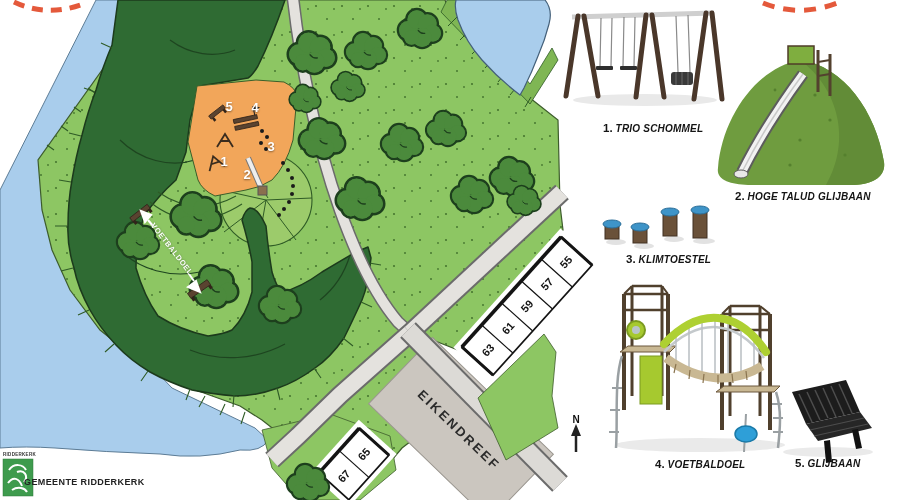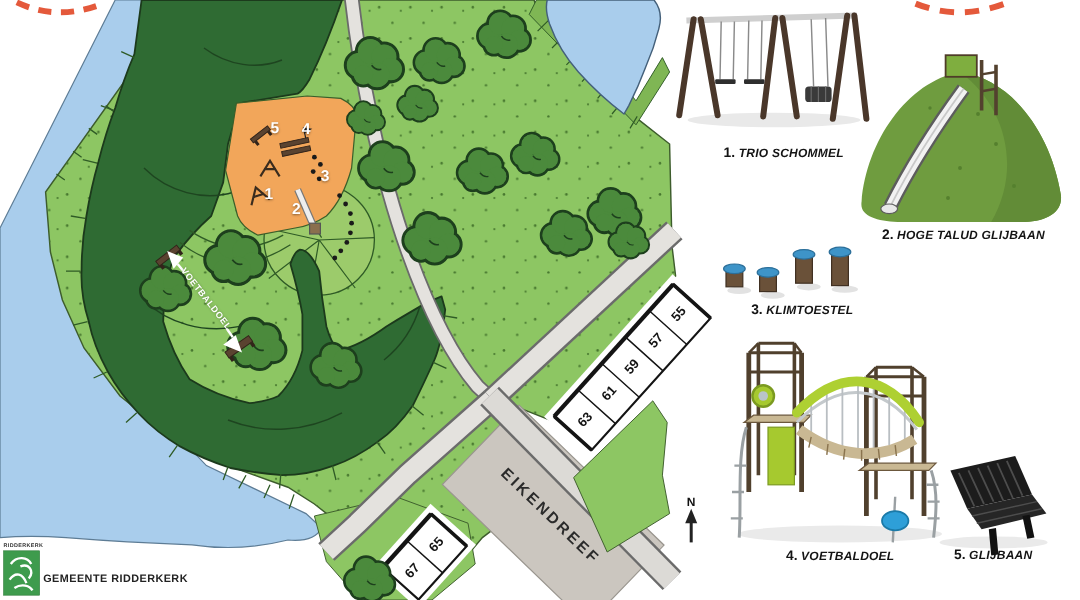--- a/index.html
+++ b/index.html
@@ -371,13 +371,13 @@
 <div class="leg" style="left:655px;top:458px">
   <span class="num">4.</span>
   <span class="txt">VOETBALDOEL</span>
 </div>
 <div class="leg" style="left:795px;top:457px">
   <span class="num">5.</span>
   <span class="txt">GLIJBAAN</span>
 </div>
 
 <div class="ridder" style="left:3px;top:452px">RIDDERKERK</div>
-<div class="gemeente" style="left:36px;top:477px">GEMEENTE RIDDERKERK</div>
+<div class="gemeente" style="left:24px;top:477px">GEMEENTE RIDDERKERK</div>
 
 </body></html>

